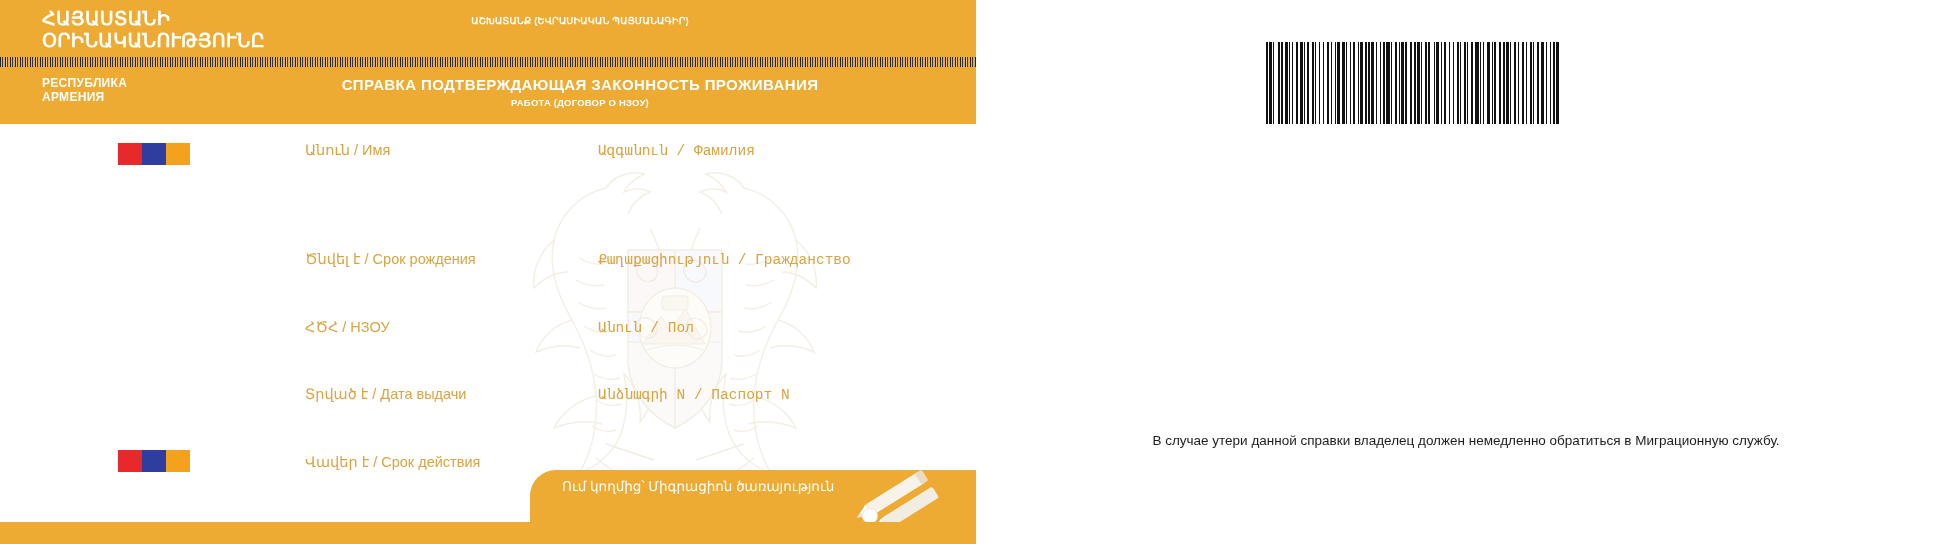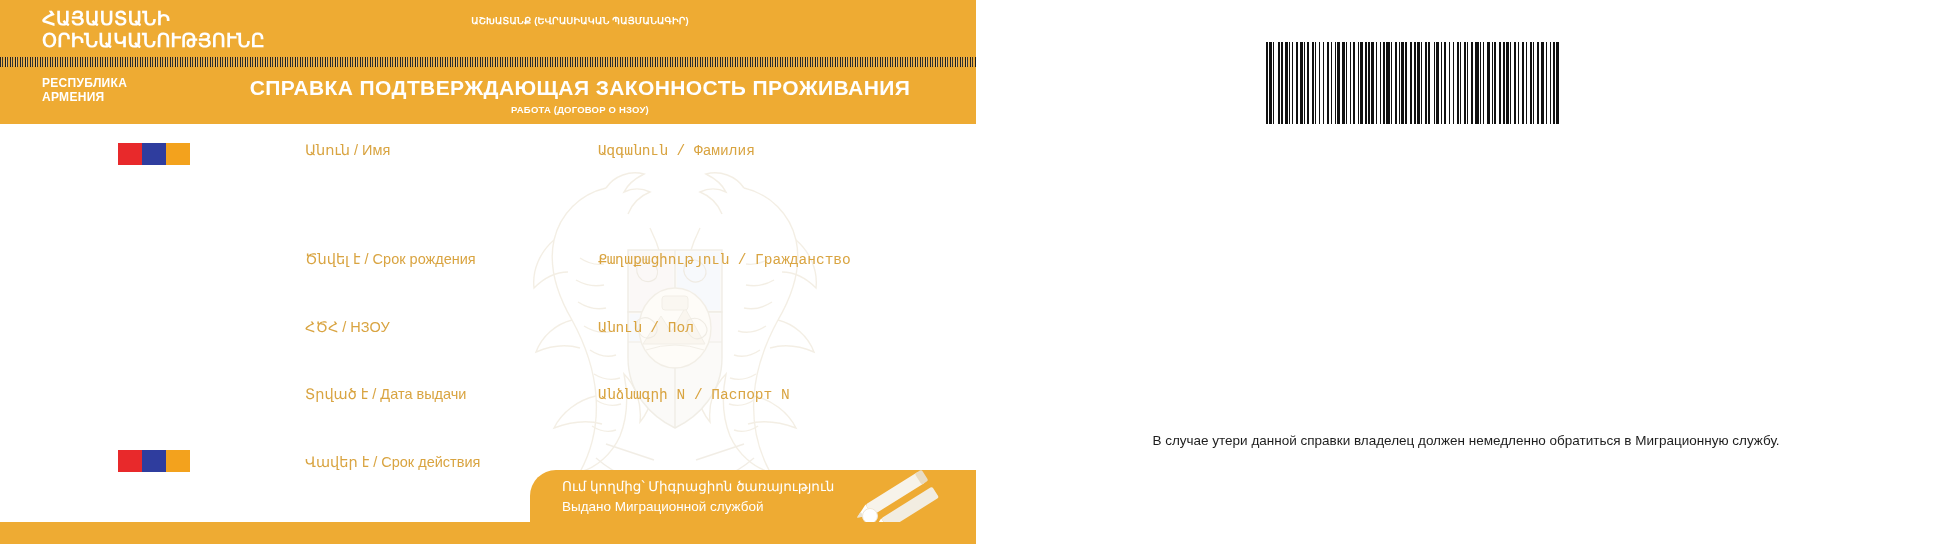--- a/index.html
+++ b/index.html
@@ -93,21 +93,21 @@
     left: 200px;
     width: 760px;
     top: 76px;
   }
   .hdr-main {
     font-size: 21px;
     font-weight: bold;
     letter-spacing: .4px;
     white-space: nowrap;
   }
-  .hdr-main.ru { font-size: 21px; }
+  .hdr-main.ru { font-size: 15px; }
   .hdr-sub {
     font-size: 9.5px;
     font-weight: bold;
     letter-spacing: .2px;
     margin-top: 4px;
     white-space: nowrap;
   }
 
   
   .flag {
@@ -341,21 +341,20 @@
   <div class="field-label col-l row-3">ՀԾՀ / НЗОУ</div>
   <div class="field-label col-r row-3">Անուն / Пол</div>
 
   <div class="field-label col-l row-4">Տրված է / Дата выдачи</div>
   <div class="field-label col-r row-4">Անձնագրի N / Паспорт N</div>
 
   <div class="field-label col-l row-5">Վավեր է / Срок действия</div>
 
   <div id="issuer">
     <div class="l1">Ում կողմից՝ Միգրացիոն ծառայություն</div>
-    <div class="l2">Выдано Миграционной службой</div>
   </div>
 
   <svg id="pencils" viewBox="0 0 110 62">
     <g transform="rotate(-32 55 31)">
       <rect x="18" y="12" width="62" height="13" rx="2" fill="#f7f3ea"></rect>
       <polygon points="18,12 4,18.5 18,25" fill="#ffffff"></polygon>
       <polygon points="10,15.5 4,18.5 10,21.5" fill="#e9e2d2"></polygon>
       <rect x="76" y="12" width="8" height="13" rx="2" fill="#e9dcc2"></rect>
     </g>
     <g transform="rotate(-32 55 31) translate(0 20)">

